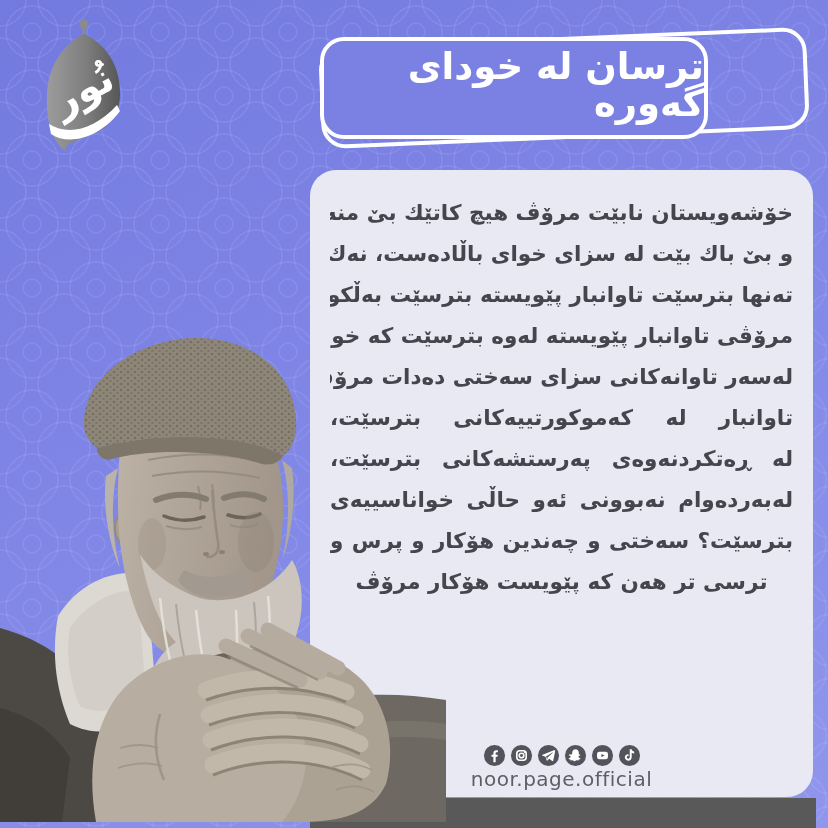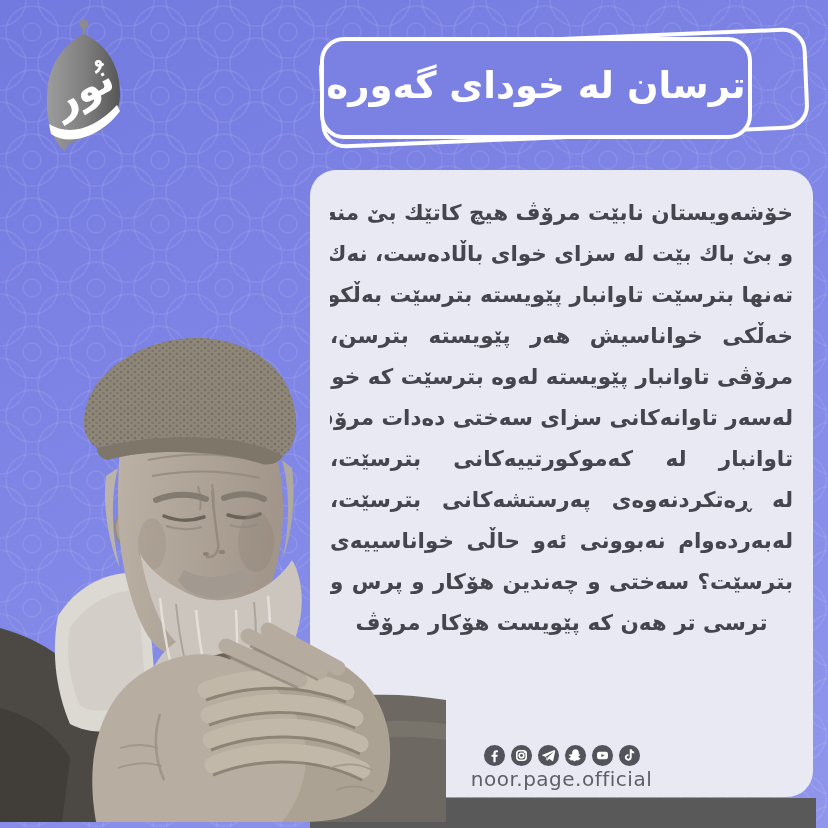--- a/index.html
+++ b/index.html
@@ -13,21 +13,21 @@
   
   .logo{position:absolute;left:22px;top:8px;width:120px;height:145px;}
 
   
   .title-ghost{
     position:absolute;left:320px;top:37px;width:488px;height:102px;
     border:4px solid #ffffff;border-radius:24px;box-sizing:border-box;
     transform:rotate(-2.4deg);
   }
   .title-box{
-    position:absolute;left:320px;top:37px;width:432px;height:102px;
+    position:absolute;left:320px;top:37px;width:388px;height:102px;
     background:#7A81E3;border:4px solid #ffffff;border-radius:24px;
     box-sizing:border-box;display:flex;align-items:center;justify-content:center;
   }
   .title-box h1{
     margin:0;color:#ffffff;font-size:37px;font-weight:700;line-height:1;
     padding-bottom:6px;letter-spacing:0;
   }
 
   
   .card{
@@ -115,21 +115,20 @@
 
   <div class="card">
     <div class="body-text">
 
         <div class="line">خۆشەویستان نابێت مرۆڤ هیچ کاتێك بێ منەت</div>
 
         <div class="line">و بێ باك بێت لە سزای خوای باڵادەست، نەك</div>
 
         <div class="line">تەنها بترسێت تاوانبار پێویستە بترسێت بەڵکو</div>
 
-        <div class="line">خەڵکی خواناسیش هەر پێویستە بترسن،</div>
 
         <div class="line">مرۆڤی تاوانبار پێویستە لەوە بترسێت کە خوا</div>
 
         <div class="line">لەسەر تاوانەکانی سزای سەختی دەدات مرۆڤی</div>
 
         <div class="line">تاوانبار لە کەموکورتییەکانی بترسێت،</div>
 
         <div class="line">لە ڕەتکردنەوەی پەرستشەکانی بترسێت،</div>
 
         <div class="line">لەبەردەوام نەبوونی ئەو حاڵی خواناسییەی</div>

